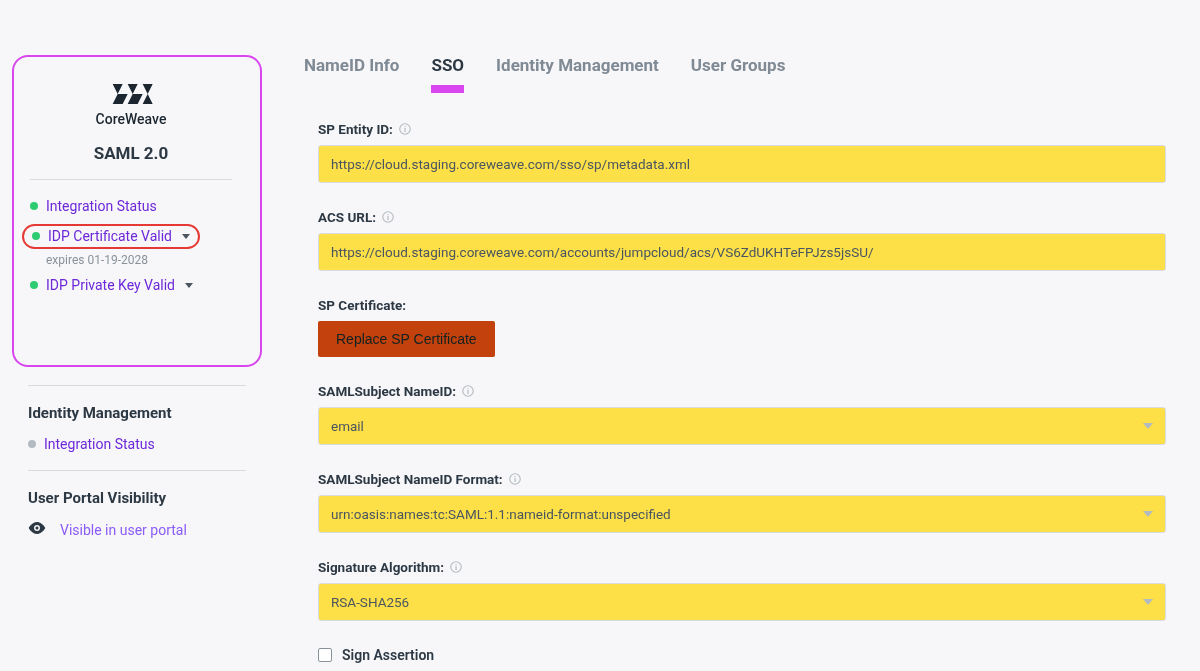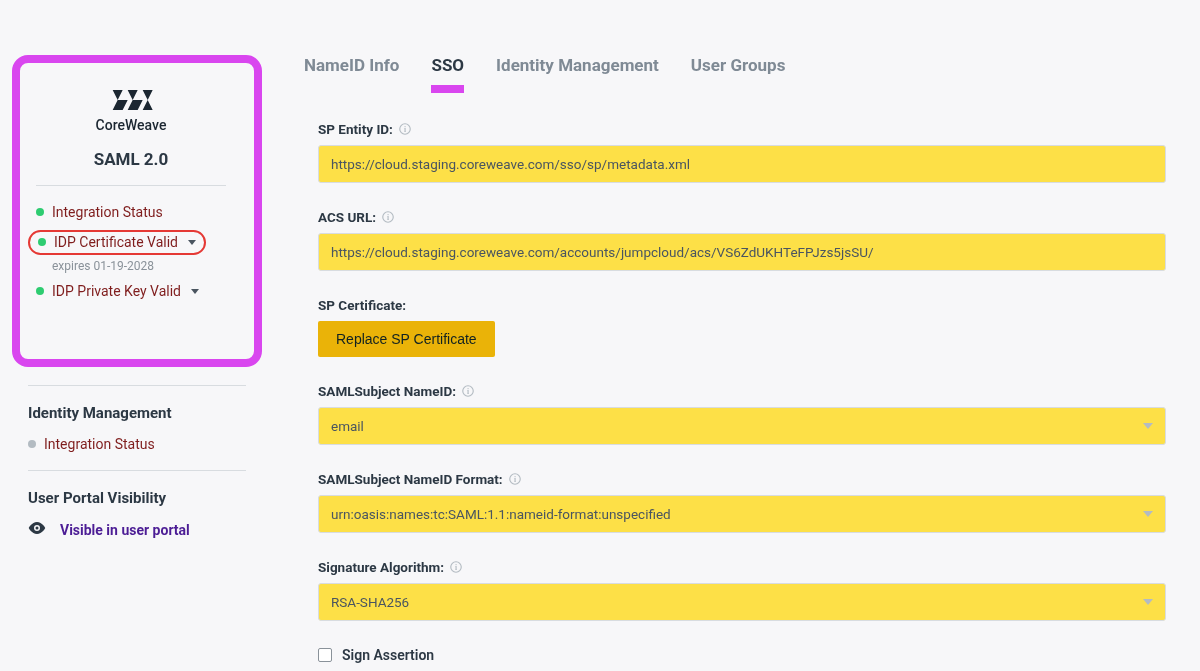--- a/index.html
+++ b/index.html
@@ -13,21 +13,21 @@
   overflow: hidden;
 }
 .layout {
   display: flex;
   padding: 0;
 }
 .sidebar {
   width: 250px;
   padding: 10px 28px 16px 16px;
   margin: 55px 0 0 12px;
-  border: 8px solid #d946ef;
+  border: 2px solid #d946ef;
   border-radius: 16px;
   position: relative;
   height: 312px;
 }
 .logo-wrap {
   text-align: center;
   padding: 12px 0 16px 0;
 }
 .logo-wrap svg { display: block; margin: 0 auto; }
 .logo-name {
@@ -48,21 +48,21 @@
   font-weight: 700;
   font-size: 15px;
   color: #2C3844;
   margin-bottom: 14px;
 }
 .status-item {
   display: flex;
   align-items: center;
   gap: 8px;
   font-size: 14px;
-  color: #7f1d1d;
+  color: #6d28d9;
   margin-bottom: 10px;
   position: relative;
 }
 .status-dot {
   width: 8px; height: 8px; border-radius: 50%;
 }
 .dot-green { background: #2ecc71; }
 .dot-grey { background: #b3bbc2; }
 .chev {
   width: 0; height: 0;
@@ -147,21 +147,21 @@
   align-items: center;
   justify-content: space-between;
 }
 .select-input .chev2 {
   width: 0; height: 0;
   border-left: 5px solid transparent;
   border-right: 5px solid transparent;
   border-top: 6px solid #b3bbc2;
 }
 .btn-teal {
-  background: #eab308;
+  background: #c2410c;
   border: none;
   color: #122;
   font-weight: 500;
   font-size: 14px;
   padding: 10px 18px;
   border-radius: 2px;
   cursor: pointer;
 }
 .checkbox-row {
   display: flex; align-items: center; gap: 10px;
@@ -213,21 +213,21 @@
     <div class="sidebar-below">
       <hr class="divider">
       <div class="side-section-title">Identity Management</div>
       <div class="status-item">
         <span class="status-dot dot-grey"></span>
         <span>Integration Status</span>
       </div>
 
       <hr class="divider" style="margin-top:18px">
       <div class="side-section-title">User Portal Visibility</div>
-      <div class="status-item" style="font-weight:700;color:#4c1d95">
+      <div class="status-item" style="font-weight:400;color:#8b5cf6">
         <span class="eye-icon">
           <svg width="18" height="14" viewBox="0 0 24 16">
               <path d="M12 0C5 0 1 8 1 8s4 8 11 8 11-8 11-8S19 0 12 0zm0 12a4 4 0 110-8 4 4 0 010 8z" fill="#2C3844"></path>
               <circle cx="12" cy="8" r="2" fill="#2C3844"></circle>
             </svg>
         </span>
         <span>Visible in user portal</span>
       </div>
     </div>
   </div>

